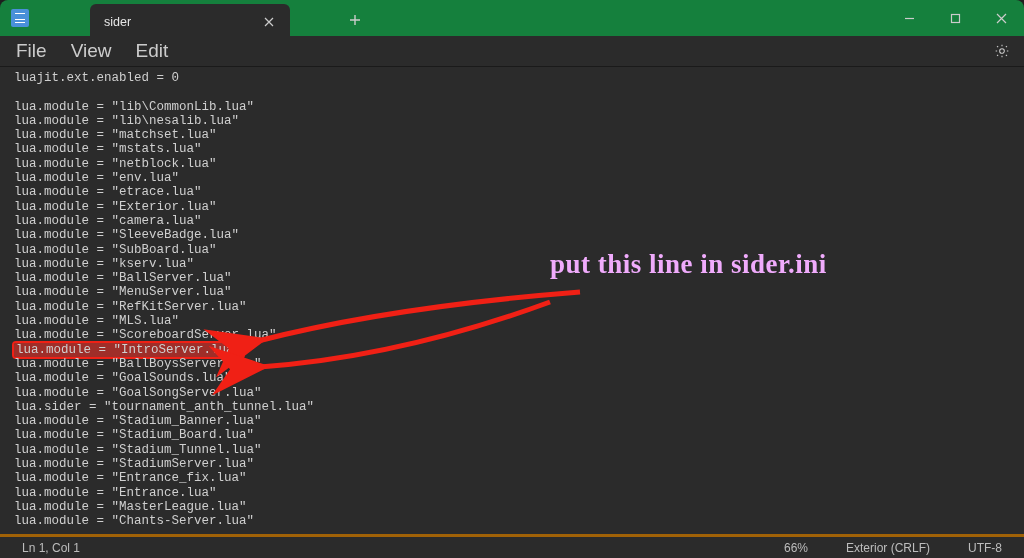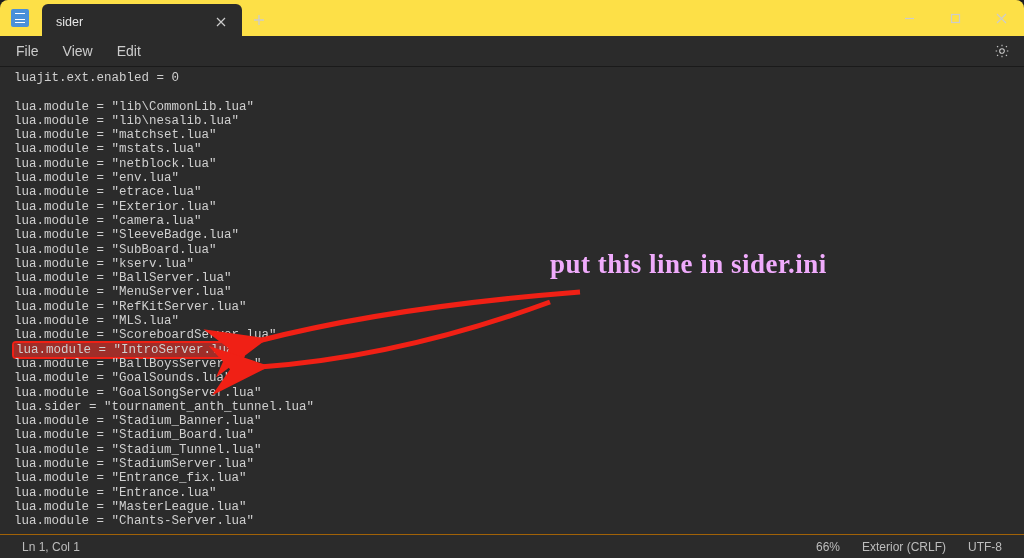--- a/index.html
+++ b/index.html
@@ -7,22 +7,22 @@
     width: 1024px; height: 558px; overflow: hidden;
     background: #1e1e1e;
     font-family: "Segoe UI", Arial, sans-serif;
     color: #cccccc;
     user-select: none;
   }
   .window { width: 100%; height: 100%; display: flex; flex-direction: column; position: relative; }
 
   
   .titlebar {
-    height: 36px; background: #fde047; display: flex; align-items: stretch;
-    border-top-left-radius: 8px; border-top-right-radius: 8px;
+    height: 36px; background: #15803d; display: flex; align-items: stretch;
+    border-top-left-radius: 8px; border-top-right-radius: 8px; gap: 48px;
   }
   .app-icon {
     width: 40px; display: flex; align-items: center; justify-content: center;
   }
   .app-icon .glyph {
     width: 18px; height: 18px; background: #4a90d9; border-radius: 2px;
     display: flex; align-items: center; justify-content: center;
   }
   .app-icon .lines::before {
     content: ""; display: block; width: 10px; height: 8px;
@@ -54,21 +54,21 @@
     display: flex; align-items: stretch;
   }
   .win-btn {
     width: 46px; display:flex; align-items:center; justify-content:center;
     color:#ccc;
   }
 
   
   .menubar {
     height: 30px; background: #2b2b2b; display:flex; align-items:center;
-    padding: 0 8px 0 4px; font-size:14px;
+    padding: 0 8px 0 4px; font-size:19px;
   }
   .menubar .menu-item {
     padding: 4px 12px; border-radius:4px;
   }
   .menubar .spacer { flex:1; }
   .gear {
     width: 28px; height:28px; display:flex; align-items:center; justify-content:center;
     color:#ccc; border-radius:4px;
   }
 
@@ -97,23 +97,23 @@
   }
   .annotation svg { width:100%; height:100%; overflow: visible; }
   .anno-text {
     color: #f0abfc; font-family: "Comic Sans MS", "Segoe Script", cursive;
     font-size: 27px; font-weight: 700; letter-spacing: 0.5px;
     position: absolute; left: 300px; top: 0; white-space: nowrap;
   }
 
   
   .statusbar {
-    height: 24px; background:#2b2b2b; border-top:1px solid #a16207;
+    height: 24px; background:#2b2b2b; border-top:3px solid #a16207;
     display:flex; align-items:center; font-size:12px; color:#bdbdbd;
-    padding: 0 14px; gap: 6px;
+    padding: 0 14px; gap: 22px;
   }
   .statusbar .spacer { flex:1; }
   .statusbar .cell { padding: 0 8px; }
 </style>
 </head>
 <body>
 
 <div class="window">
 
   <div class="titlebar">

